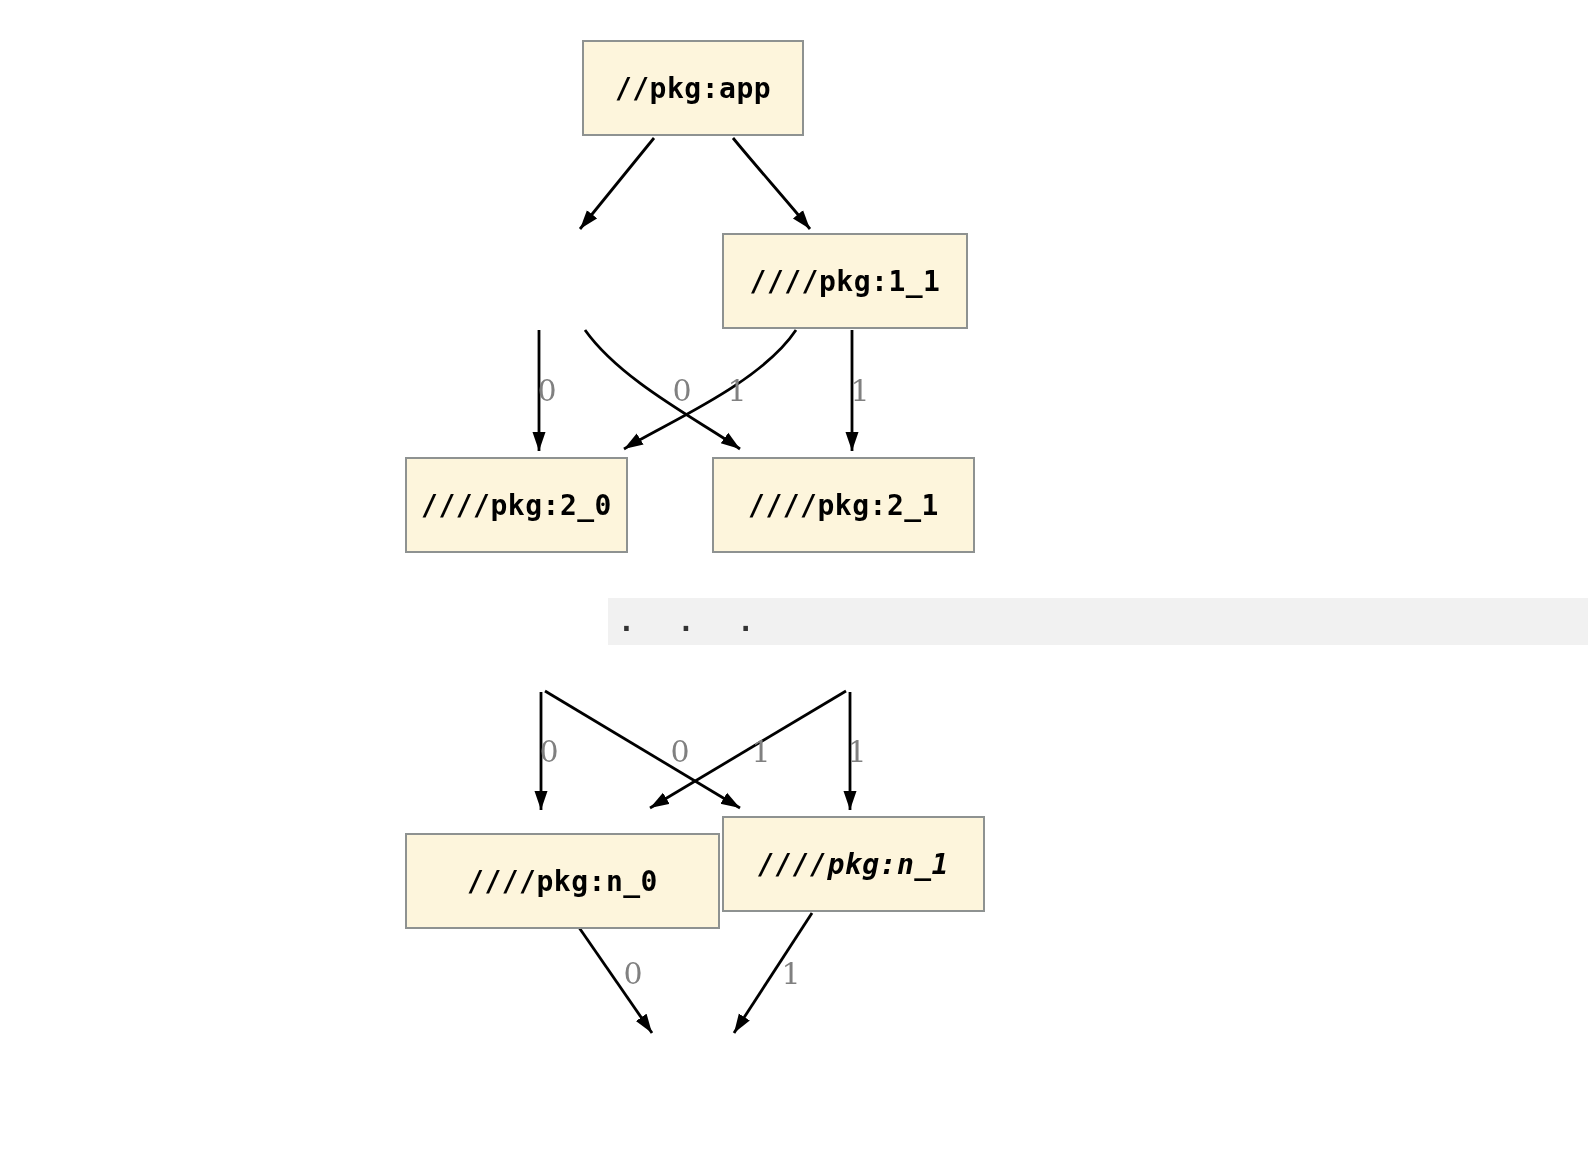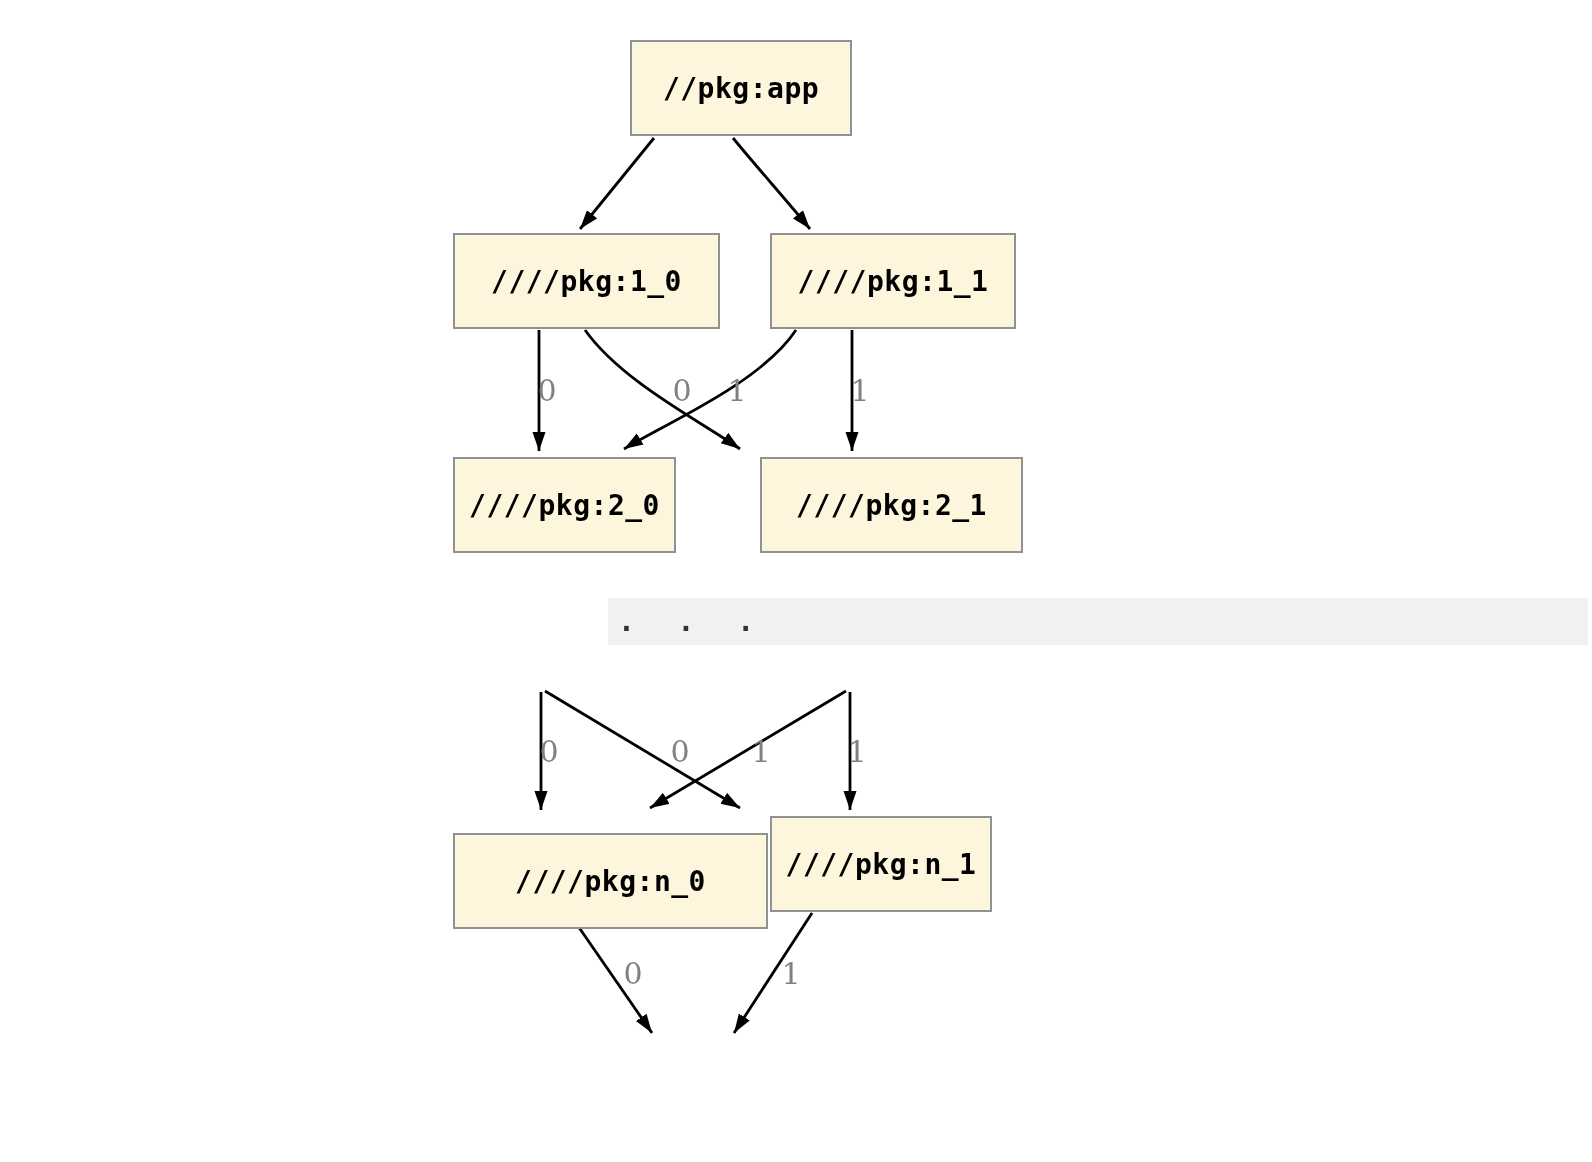--- a/index.html
+++ b/index.html
@@ -25,21 +25,20 @@
   #arrowhead path{fill:var(--edge);}
   .node{
     position:absolute;
     box-sizing:border-box;
     background:var(--node-fill);
     border:2.5px solid var(--node-border);
     display:flex;align-items:center;justify-content:center;
     font-size:28px;font-weight:bold;color:var(--node-text);
     letter-spacing:0.5px;
     white-space:nowrap;
-    margin-left:48px;
   }
   .ellipsis-bar{
     position:absolute;
     left:608px;top:598px;width:980px;height:47px;
     background:var(--ellipsis-bar);
     display:flex;align-items:center;
     padding-left:10px;box-sizing:border-box;
   }
   .ellipsis-text{
     font-size:28px;font-weight:bold;color:var(--ellipsis-text);
@@ -77,32 +76,31 @@
     <path class="edge" d="M545,691 L740,808" marker-end="url(#arrowhead)"></path>
     <path class="edge" d="M846,691 L650,808" marker-end="url(#arrowhead)"></path>
     <path class="edge" d="M850,692 L850,810" marker-end="url(#arrowhead)"></path>
 
     <path class="edge" d="M569,913 L652,1033" marker-end="url(#arrowhead)"></path>
     <path class="edge" d="M812,913 L734,1033" marker-end="url(#arrowhead)"></path>
   </svg>
 
   <div class="node" style="left:582px;top:40px;width:222px;height:96px;">//pkg:app</div>
 
-  <div class="node" style="left:405px;top:233px;width:267px;height:96px;">////pkg:1_0</div>
   <div class="node" style="left:722px;top:233px;width:246px;height:96px;">////pkg:1_1</div>
 
   <div class="node" style="left:405px;top:457px;width:223px;height:96px;">////pkg:2_0</div>
   <div class="node" style="left:712px;top:457px;width:263px;height:96px;">////pkg:2_1</div>
 
   <div class="ellipsis-bar">
     <span class="ellipsis-text">.  .  .</span>
   </div>
 
   <div class="node" style="left:405px;top:833px;width:315px;height:96px;">////pkg:n_0</div>
-  <div class="node" style="left:722px;top:816px;width:222px;height:96px;">////pkg:n_1</div>
+  <div class="node" style="left:722px;top:816px;width:263px;height:96px;font-style:italic;">////pkg:n_1</div>
 
 
   <span class="edge-label" style="left:547px;top:391px;">0</span>
   <span class="edge-label" style="left:682px;top:391px;">0</span>
   <span class="edge-label" style="left:737px;top:391px;">1</span>
   <span class="edge-label" style="left:860px;top:391px;">1</span>
 
   <span class="edge-label" style="left:549px;top:752px;">0</span>
   <span class="edge-label" style="left:680px;top:752px;">0</span>
   <span class="edge-label" style="left:761px;top:752px;">1</span>

